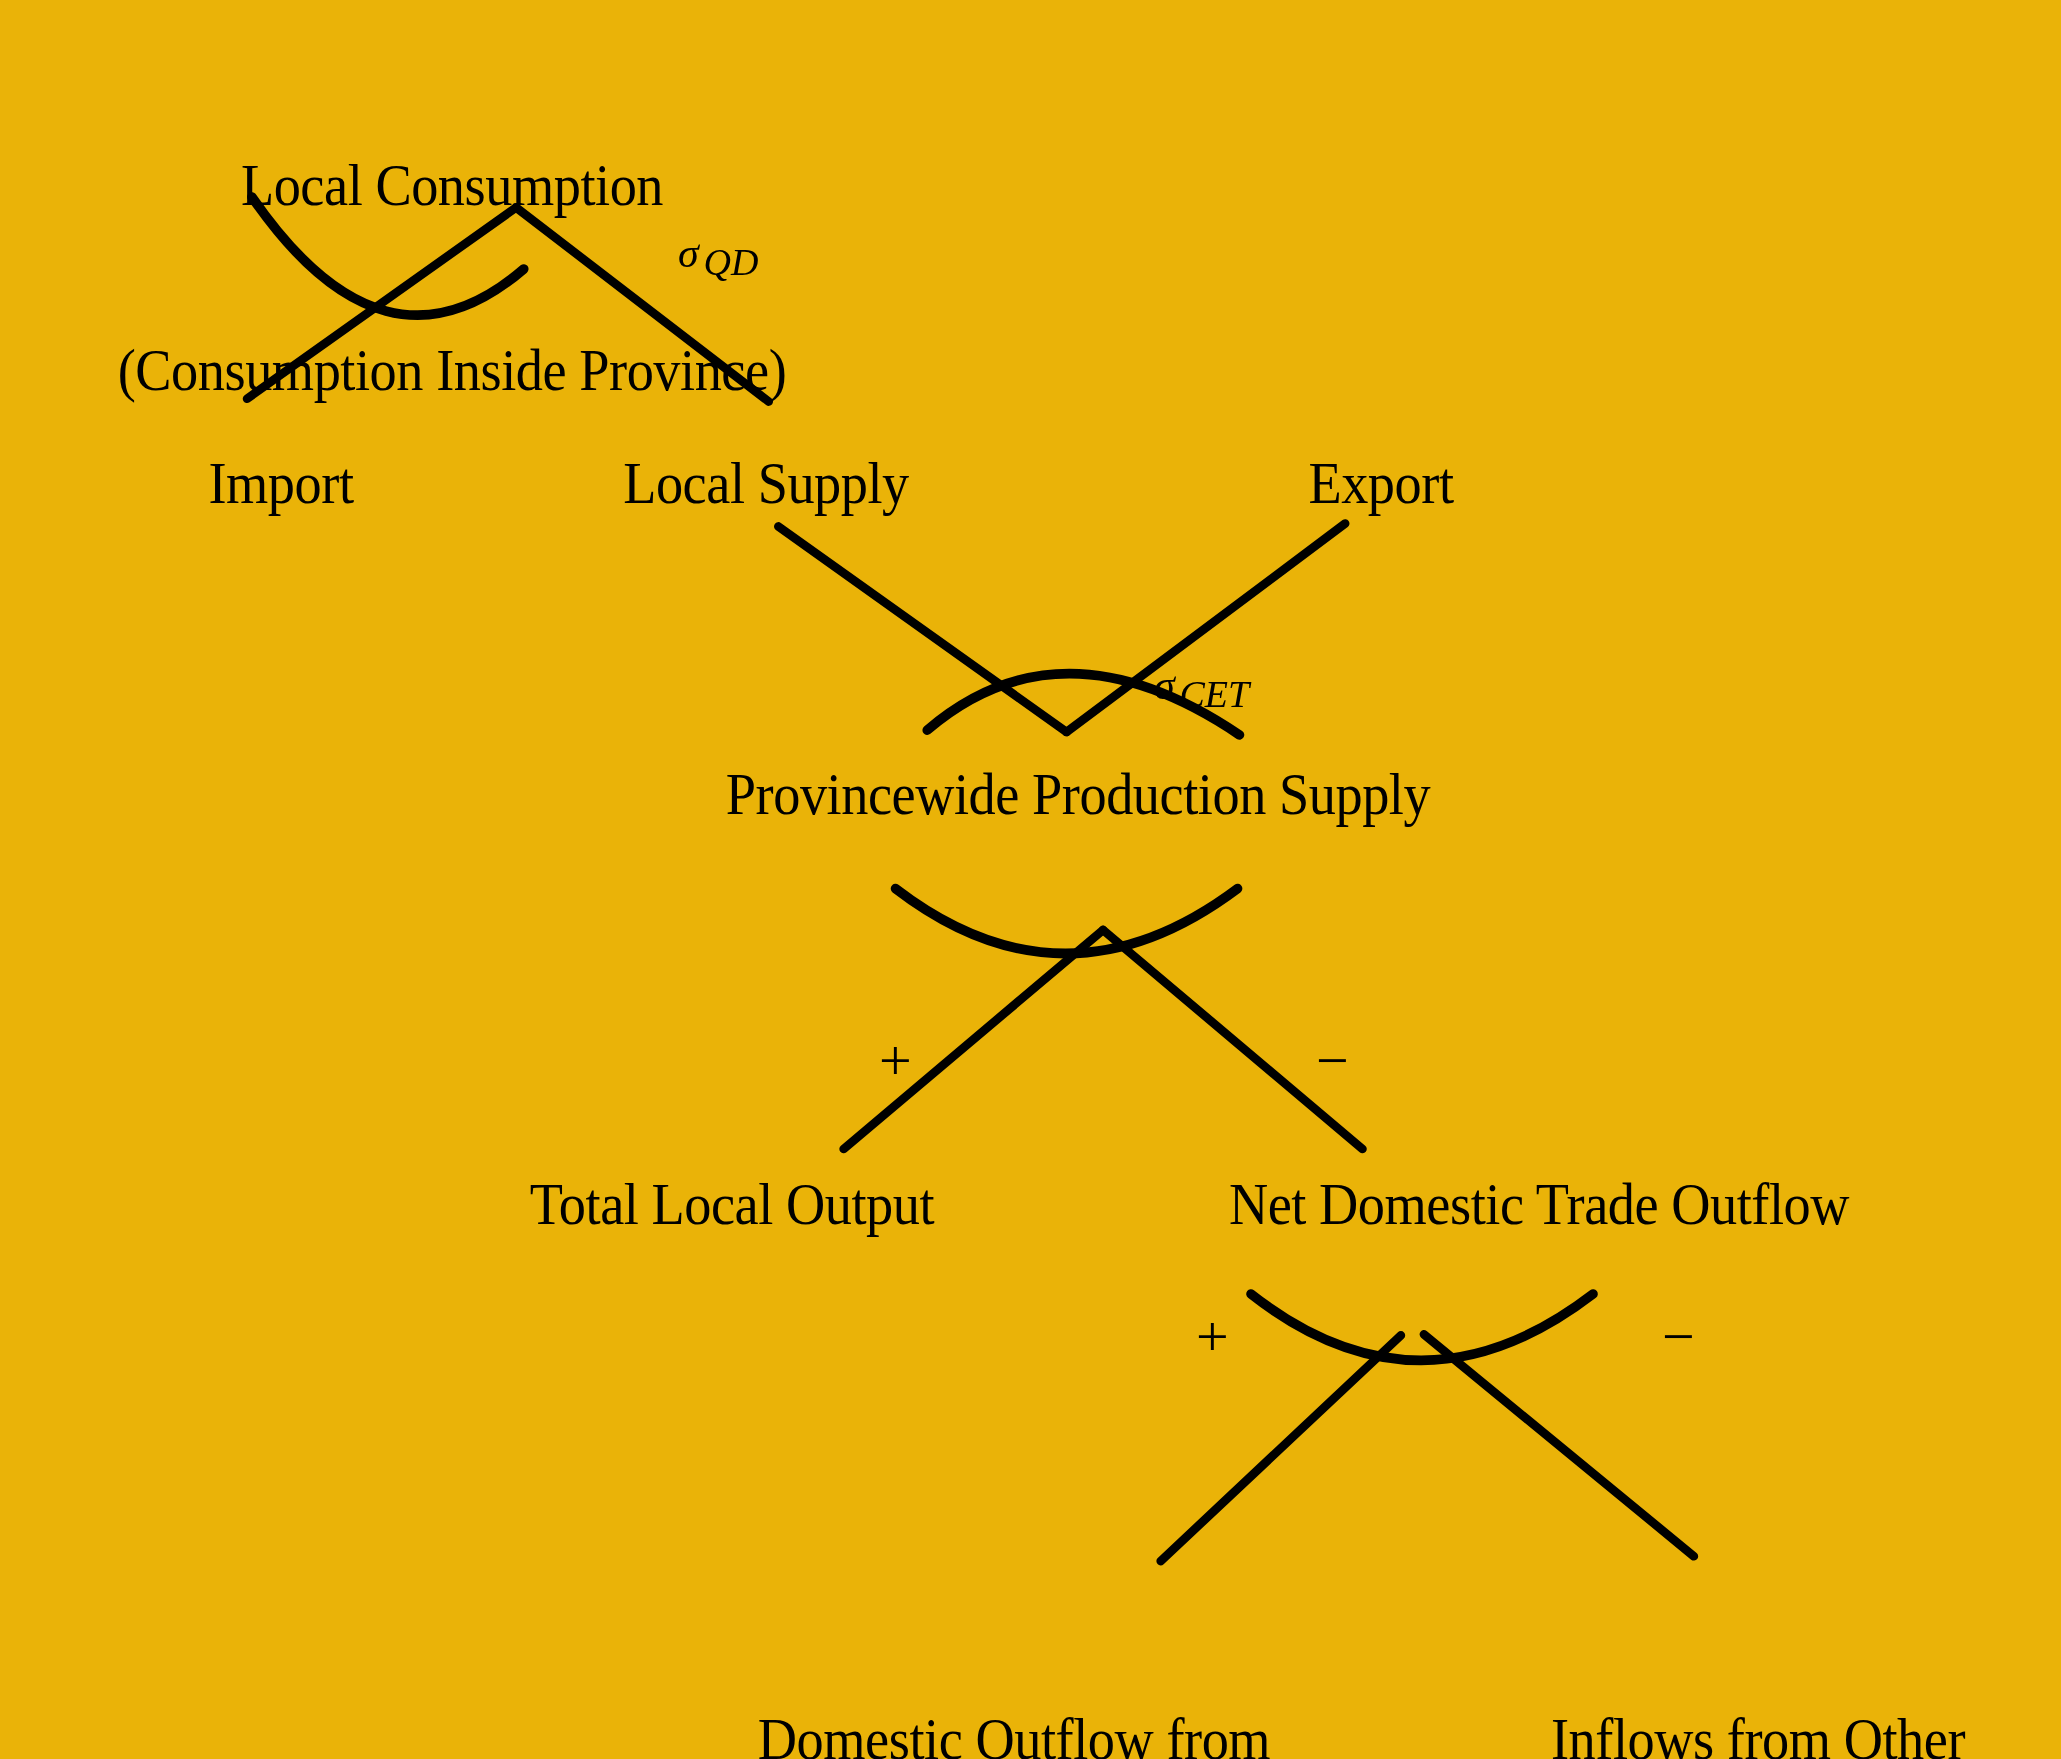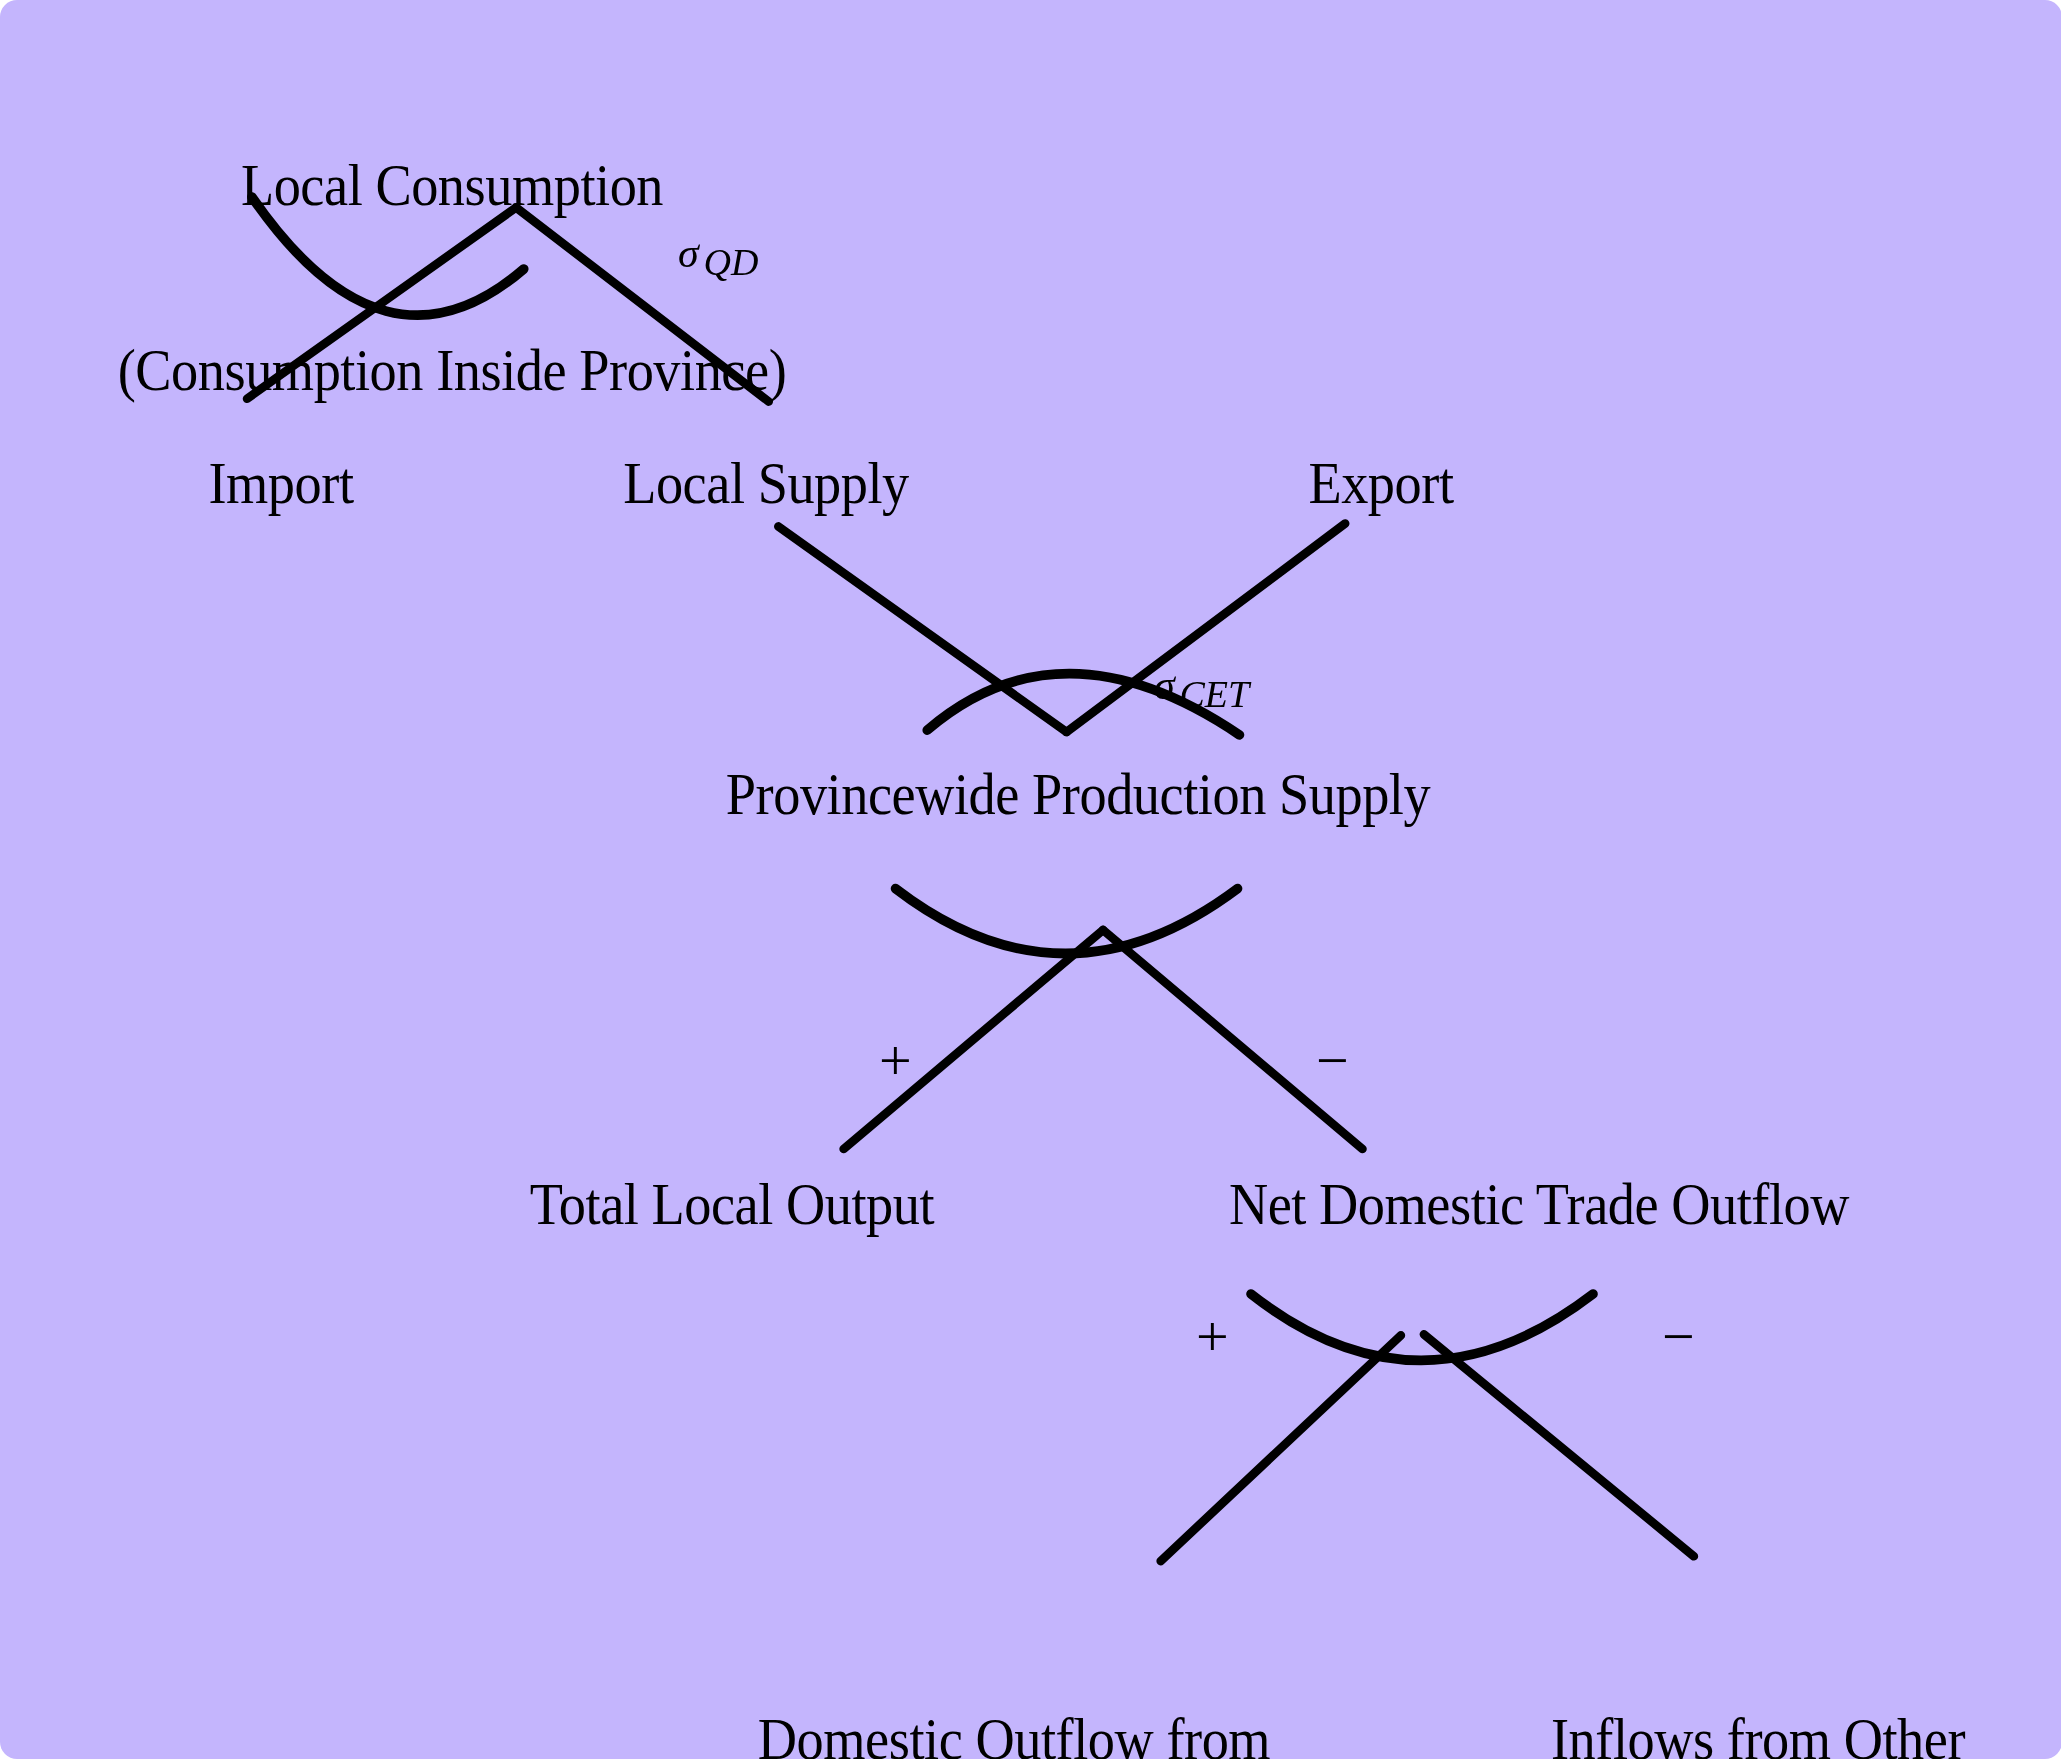--- a/index.html
+++ b/index.html
@@ -5,25 +5,24 @@
 <style>
   html, body {
     margin: 0;
     padding: 0;
     background: #ffffff;
   }
   #page {
     position: relative;
     width: 2062px;
     height: 1759px;
-    background: #c4b5fd;
+    background: #eab308;
     overflow: hidden;
     font-family: "Liberation Serif", "DejaVu Serif", serif;
     color: #000000;
-    border-radius: 17px;
   }
   #diagram-svg {
     position: absolute;
     left: 0;
     top: 0;
     width: 2062px;
     height: 1759px;
   }
   .node-label {
     position: absolute;

